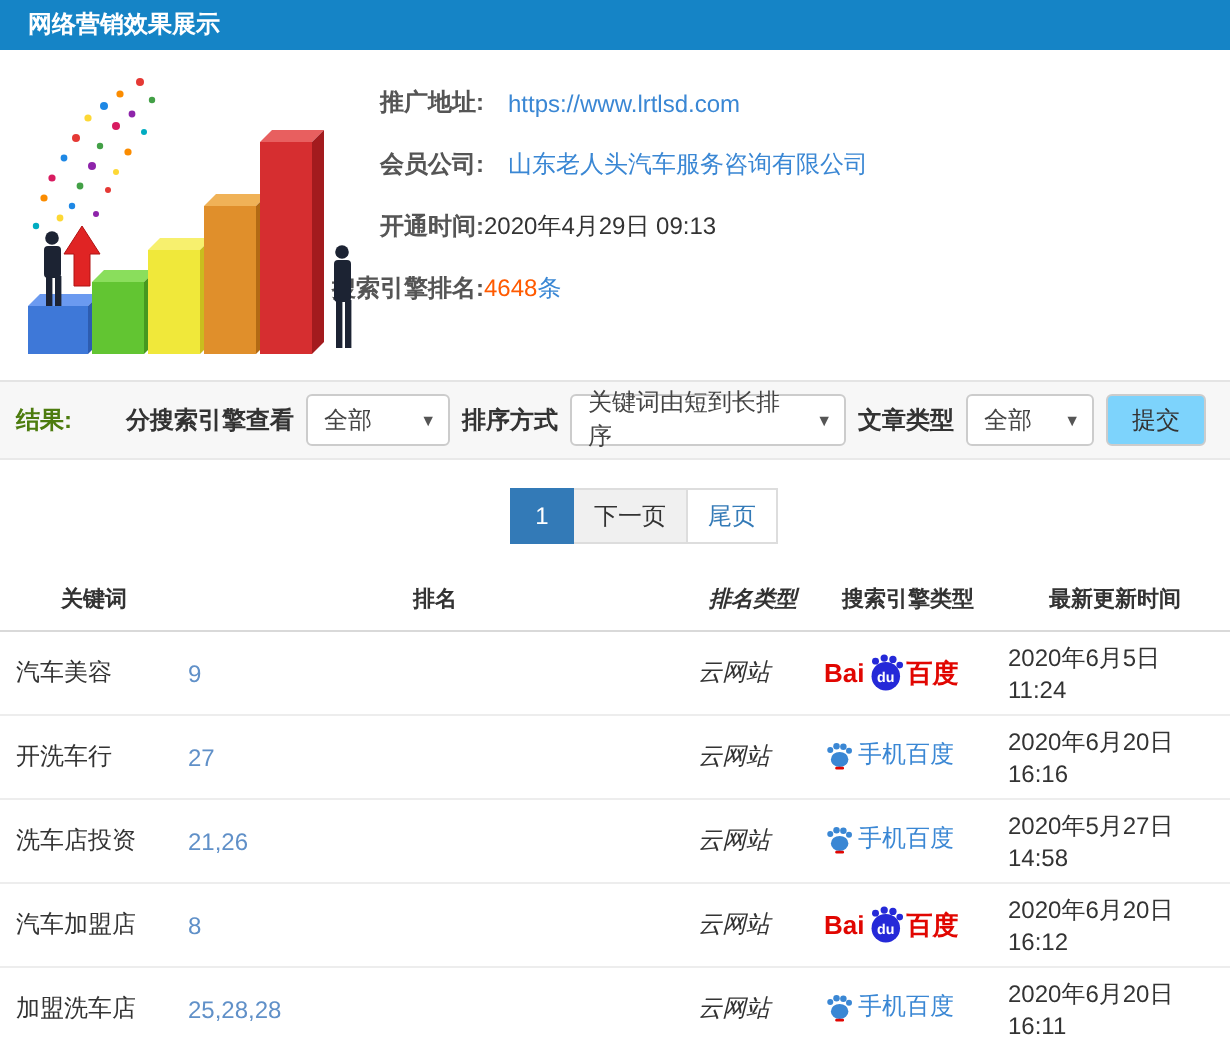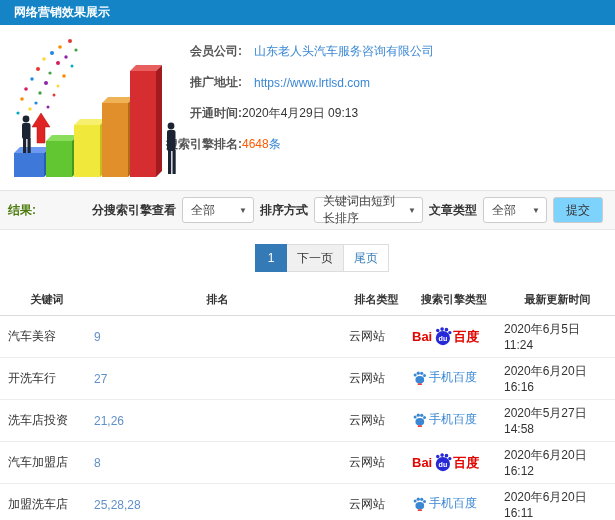--- a/index.html
+++ b/index.html
@@ -23,39 +23,39 @@
 
   
   .filterbar { height:40px; background:#f7f7f7; border-top:1px solid #e4e4e4; border-bottom:1px solid #e9e9e9;
     display:flex; align-items:center; padding:0 12px 0 8px; }
   .result-label { font-weight:bold; color:#4d7c0f; }
   .filter-controls { margin-left:auto; display:flex; align-items:center; gap:6px; }
   .filter-label { font-weight:bold; color:#333; white-space:nowrap; }
   .select { background:#fff; border:1px solid #ccc; border-radius:3px; height:26px;
     display:flex; align-items:center; padding:0 6px 0 8px; cursor:pointer; color:#444; }
   .select .caret { margin-left:auto; font-size:8px; color:#555; padding-left:8px; }
-  .sel-engine { width:72px; } .sel-sort { width:109px; } .sel-article { width:64px; }
+  .sel-engine { width:72px; } .sel-sort { width:138px; } .sel-article { width:64px; }
   .btn-submit { height:26px; padding:0 12px; background:#7dd3fc; border:1px solid #ccc; border-radius:3px;
     color:#333; cursor:pointer; font-size:12px; }
 
   
   .pagination { margin:14px 0 12px 255px; display:flex; }
   .page-btn { min-width:32px; height:28px; display:flex; align-items:center; justify-content:center;
     border:1px solid #ddd; padding:0 10px; cursor:pointer; background:#fff; }
   .page-current { background:var(--active_page,#337ab7); border-color:var(--active_page,#337ab7); color:#fff; }
   .page-next { background:#f0f0f0; color:#333; border-left:none; }
   .page-last { background:#fff; color:var(--active_page,#337ab7); border-left:none; }
 
   
   table { width:100%; border-collapse:collapse; table-layout:fixed; }
   th { text-align:center; font-weight:bold; color:#333; padding:8px 4px; border-bottom:1px solid #d9d9d9; font-size:11px; }
   td { padding:5px 4px; border-bottom:1px solid #ededed; font-size:12px; color:#333; vertical-align:middle; height:27px;margin-left:12px; }
   th.c1, td.c1 { width:90px; padding-left:8px; }
   th.c2, td.c2 { width:255px; }
-  th.c3, td.c3 { width:63px; }
+  th.c3, td.c3 { width:63px;font-style:italic; }
   th.c4, td.c4 { width:92px; }
   td.c2 a { color:var(--rank_link,#6090c8); text-decoration:none; cursor:pointer; }
   .logo-baidu { display:inline-flex; align-items:center; font-weight:bold; font-size:13px;
     color:var(--baidu_red,#e10601); line-height:1; }
   .logo-baidu svg { margin:0 1px; }
   .logo-mbaidu { display:inline-flex; align-items:center; gap:2px; color:var(--link,#3a87d4); font-size:12px; }
 </style>
 </head>
 <body>
 
@@ -133,26 +133,26 @@
         <circle cx="171" cy="97" r="3.4"></circle>
         <rect x="167" y="101" width="8.5" height="21" rx="2"></rect>
         <rect x="168" y="121" width="3.2" height="24"></rect>
         <rect x="172.5" y="121" width="3.2" height="24"></rect>
       </g>
     </svg>
   </div>
 
   <div class="info-rows">
     <div class="info-row">
+      <span class="info-label">推广地址:</span>
+      <a class="info-link">https://www.lrtlsd.com</a>
+    </div>
+    <div class="info-row">
       <span class="info-label">会员公司:</span>
       <a class="info-link">山东老人头汽车服务咨询有限公司</a>
-    </div>
-    <div class="info-row">
-      <span class="info-label">推广地址:</span>
-      <a class="info-link">https://www.lrtlsd.com</a>
     </div>
     <div class="info-row">
       <span class="info-label">开通时间:</span>
       <span class="info-value">2020年4月29日 09:13</span>
     </div>
     <div class="info-row">
       <span class="info-label">搜索引擎排名:</span>
       <span class="info-value">
         <span class="count-num">4648</span><span class="count-unit">条</span>
       </span>

